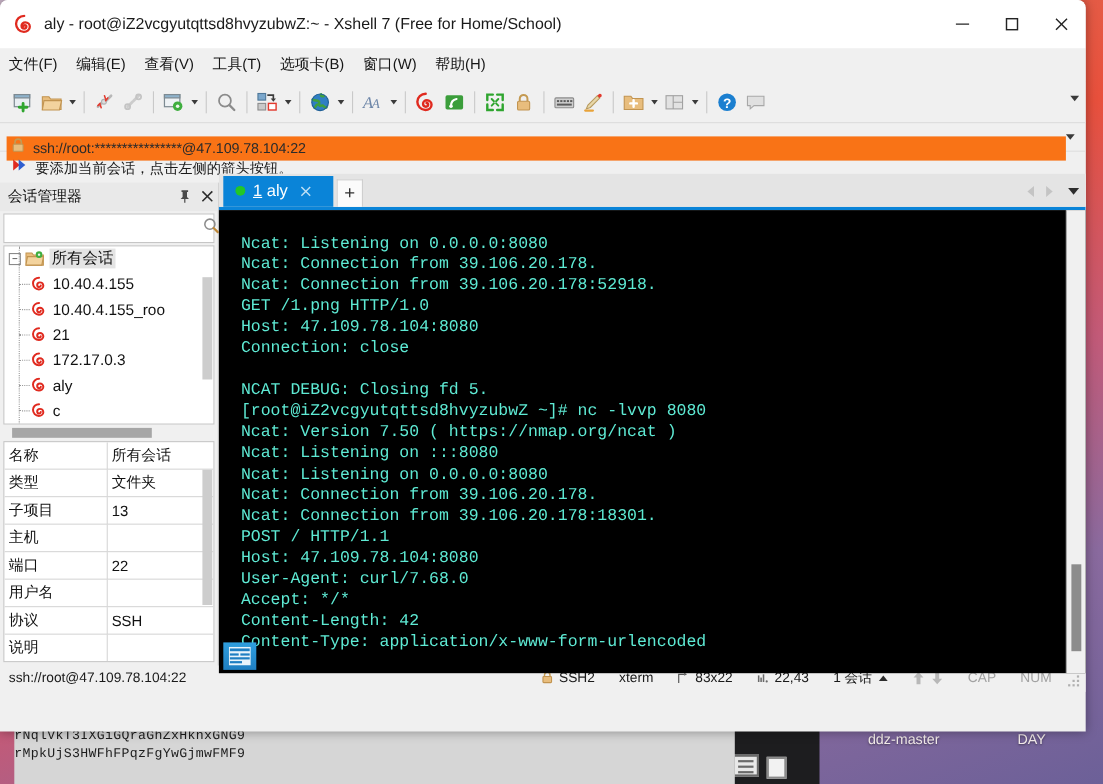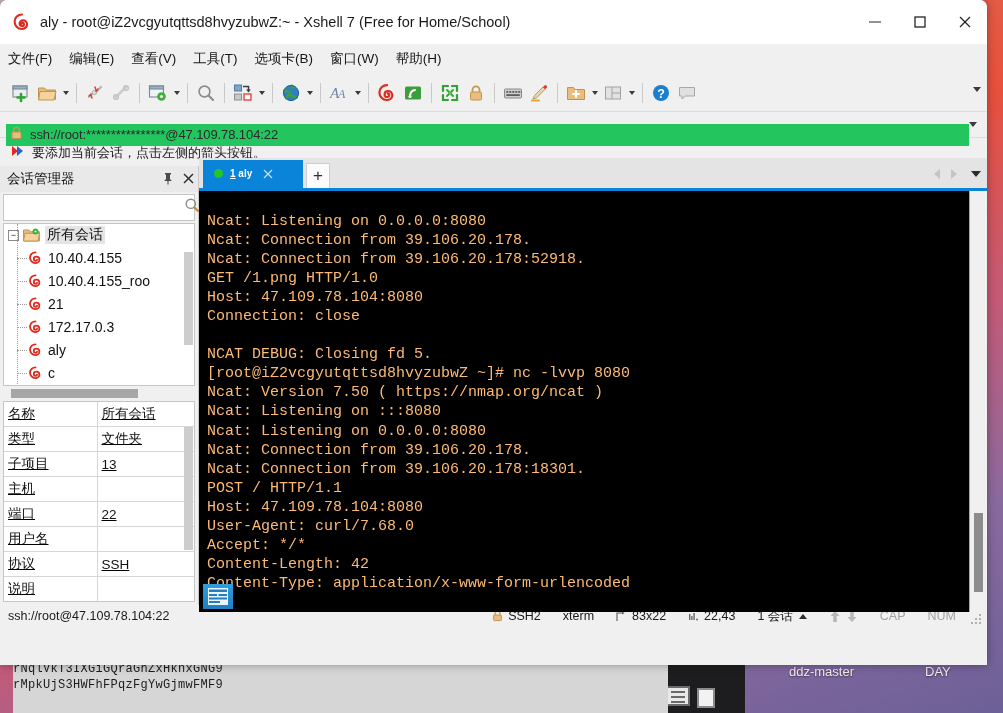--- a/index.html
+++ b/index.html
@@ -95,21 +95,21 @@
     position:absolute; right:6px; top:13px;
     border-left:4px solid transparent; border-right:4px solid transparent;
     border-top:5px solid #3a3a3a;
   }
   
   #addressbar {
     height:26px; background:#f0f0f0; display:flex; align-items:center;
     padding:0 6px; border-bottom:1px solid #dcdcdc;
   }
   #addr-inner {
-    flex:1; height:22px; background:#22c55e; display:flex; align-items:center;
+    flex:1; height:22px; background:#f97316; display:flex; align-items:center;
     padding:0 4px;
     margin-top:20px;
   }
   #addr-text {
     font-size:13px; color:#2b2b2b; margin-left:7px; white-space:nowrap;
     letter-spacing:-.1px;
   }
   #addr-caret {
     border-left:4px solid transparent; border-right:4px solid transparent;
     border-top:5px solid #3a3a3a; margin-right:4px;
@@ -170,21 +170,21 @@
     position:absolute; right:1px; top:28px; width:9px; height:93px; background:#cdcdcd;
   }
   #sm-hscroll-wrap {
     height:13px; margin:1px 3px 0 3px; background:#f0f0f0; position:relative;
   }
   #sm-hscroll {
     position:absolute; left:8px; top:2px; width:127px; height:9px; background:#a6a6a6;
   }
   #sm-props {
     height:201px; margin:1px 3px 3px 3px; border:1px solid #c6c6c6; background:#fff;
-    position:relative; overflow:hidden;text-decoration:underline;
+    position:relative; overflow:hidden;
   }
   #sm-props table { width:100%; border-collapse:collapse; }
   #sm-props td {
     height:25px; font-size:13.5px; color:#111; border-bottom:1px solid #d6d6d6;
     padding-left:4px; vertical-align:middle;
   }
   #sm-props td.k { width:93px; border-right:1px solid #d6d6d6; }
   #props-scroll {
     position:absolute; right:1px; top:25px; width:9px; height:123px; background:#cdcdcd;
   }
@@ -192,41 +192,41 @@
   #term-pane { flex:1; display:flex; flex-direction:column; background:#f0f0f0; min-width:0; }
   #tabbar {
     height:30px; display:flex; align-items:flex-end; background:#e4e4e4;
     padding-left:4px; position:relative;
   }
   #tab-active {
     height:28px; background:#0a84d8; display:flex; align-items:center;
     padding:0 4px 0 11px; min-width:100px;
   }
   #tab-dot { width:9px; height:9px; border-radius:50%; background:#22c727; margin-right:7px; flex:none; }
-  #tab-label { font-size:10px; color:#ffffff; font-weight:bold; white-space:nowrap; }
+  #tab-label { font-size:15px; color:#ffffff; font-weight:normal; white-space:nowrap; }
   #tab-label u { text-decoration:underline; }
   #tab-close { width:20px; height:20px; display:flex; align-items:center; justify-content:center; margin-left:6px; }
   #tab-new {
     width:24px; height:25px; background:#fbfbfb; border:1px solid #cfcfcf; border-bottom:none;
     display:flex; align-items:center; justify-content:center; margin-left:3px;
     font-size:17px; color:#303030; line-height:1;
   }
   #tab-right { margin-left:auto; display:flex; align-items:center; padding-right:6px; height:28px; }
   .tab-nav { width:17px; height:20px; display:flex; align-items:center; justify-content:center; }
   #tab-list-caret {
     margin-left:9px; border-left:5px solid transparent; border-right:5px solid transparent;
     border-top:6px solid #2c2c2c;
   }
   #term-blue-line { height:3px; background:#0a84d8; }
   #term-area {
     flex:1; background:#000000; position:relative; display:flex; min-height:0;
   }
   #term-text {
     flex:1; font-family:"Liberation Mono", monospace; font-size:15px; line-height:19.1px;
-    color:#fdba74; padding:3px 0 0 8px; white-space:pre; overflow:hidden;
+    color:#5eead4; padding:3px 0 0 20px; white-space:pre; overflow:hidden;
     letter-spacing:0px;
     margin-top:18px;
   }
   #term-scroll-col {
     width:18px; flex:none; background:#f0f0f0; border-left:1px solid #a8a8a8;
     position:relative;
   }
   #term-scroll-thumb {
     position:absolute; left:4px; width:9px; top:322px; height:79px; background:#8c8c8c;
   }

